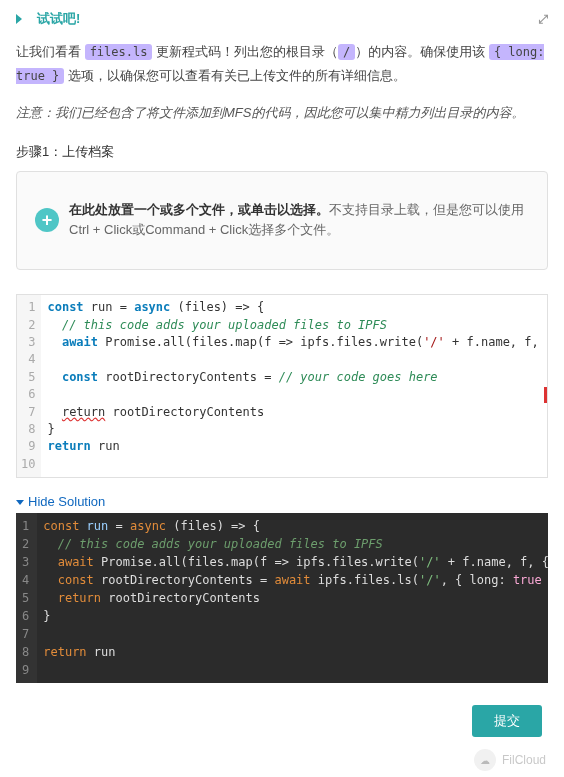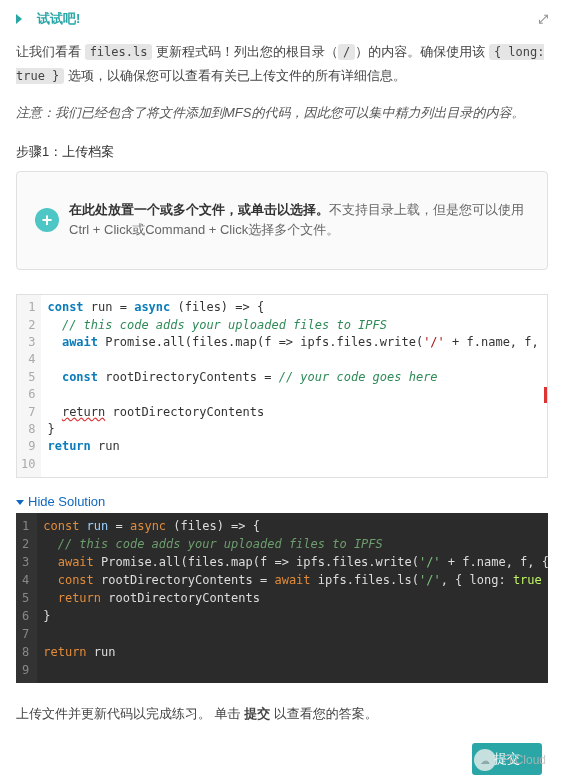--- a/index.html
+++ b/index.html
@@ -26,21 +26,21 @@
   .chevron {
     display: inline-block;
     width: 0; height: 0;
     border-top: 5px solid transparent;
     border-bottom: 5px solid transparent;
     border-left: 6px solid #2aa6a6;
   }
   .expand-icon { cursor: pointer; color: #999; font-size: 12px; }
   .intro { line-height: 1.8; color: #444; margin-bottom: 14px; }
   .intro code {
-    background: #e5e5e5;
+    background: #c4b5fd;
     padding: 1px 5px;
     border-radius: 3px;
     font-family: Menlo, Consolas, monospace;
     font-size: 12px;
   }
   .note { font-style: italic; color: #555; line-height: 1.8; margin-bottom: 18px; }
   .step-title { font-weight: normal; color: #333; margin-bottom: 10px; }
   .upload-box {
     border: 1px solid #e0e0e0;
     border-radius: 4px;
@@ -107,21 +107,21 @@
     color: #888;
     text-align: right;
     padding: 4px 8px 4px 6px;
     white-space: pre;
   }
   .dark-code { padding: 4px 6px; white-space: pre; overflow: hidden; flex: 1; }
   .d-kw { color: #e28c3a; }
   .d-fn { color: #9bd0ff; }
   .d-cm { color: #6d9e6d; font-style: italic; }
   .d-str { color: #7fbf7f; }
-  .d-bool { color: #bef264; }
+  .d-bool { color: #f9a8d4; }
   .footer-text { color: #444; margin-bottom: 20px; }
   .footer-text b { font-weight: bold; }
   .submit-row { display: flex; justify-content: flex-end; padding-right: 6px; margin-bottom: 6px; }
   .submit-btn {
     background: #2aa6a6;
     color: #fff;
     border: none;
     border-radius: 3px;
     padding: 7px 22px;
     font-size: 13px;
@@ -212,23 +212,20 @@
   <span class="d-cm">// this code adds your uploaded files to IPFS</span>
   <span class="d-kw">await</span> Promise.all(files.map(f =&gt; ipfs.files.write(<span class="d-str">'/'</span> + f.name, f, { c
   <span class="d-kw">const</span> rootDirectoryContents = <span class="d-kw">await</span> ipfs.files.ls(<span class="d-str">'/'</span>, { long: <span class="d-bool">true</span> })
   <span class="d-kw">return</span> rootDirectoryContents
 }
 
 <span class="d-kw">return</span> run
 </div>
   </div>
 
-  <p class="footer-text">
-    <span>上传文件并更新代码以完成练习。 单击 </span><b>提交</b><span> 以查看您的答案。</span>
-  </p>
 
   <div class="submit-row">
     <button class="submit-btn">提交</button>
   </div>
 
 </div>
 
 <div class="watermark">
   <div class="wm-circle">☁</div>
   <span>FilCloud</span>

